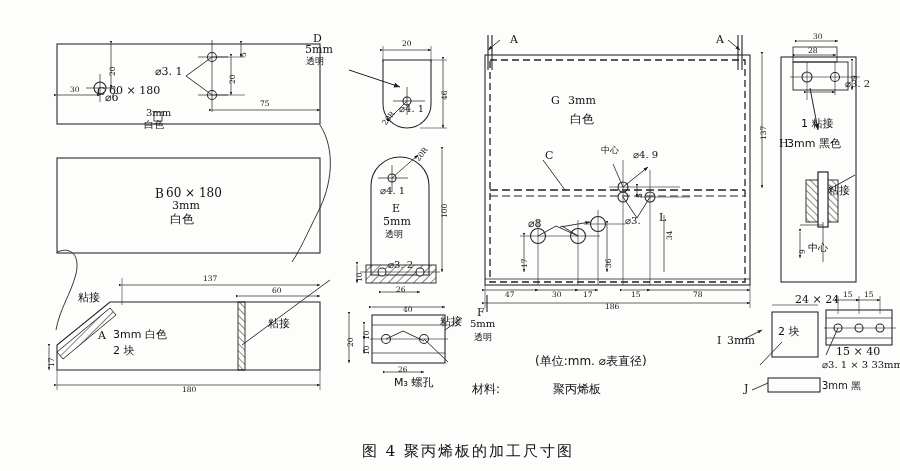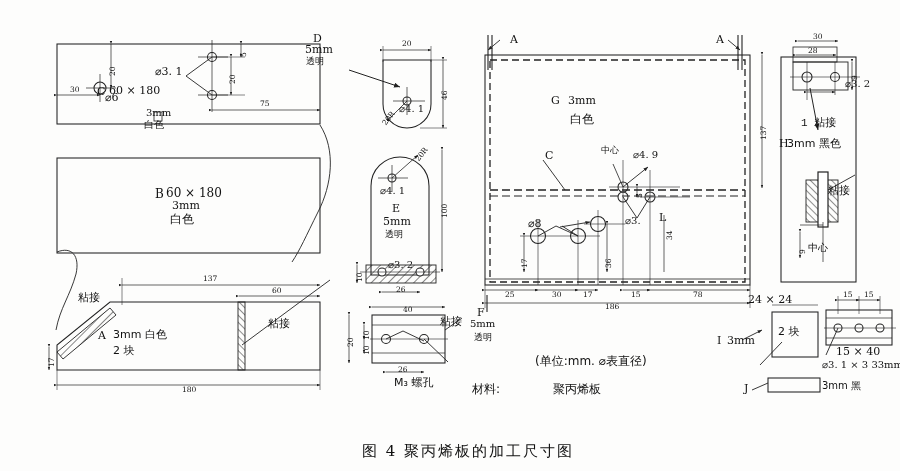--- a/index.html
+++ b/index.html
@@ -330,39 +330,39 @@
   <div class="lbl t9" style="left:601px;top:146px;">中心</div>
   <div class="lbl t10 serif" style="left:633px;top:150px;">⌀4. 9</div>
   <div class="lbl t10 serif" style="left:625px;top:216px;">⌀3.</div>
   <div class="lbl t11 serif" style="left:528px;top:218px;">⌀8</div>
   <div class="lbl t11 serif" style="left:659px;top:212px;">L</div>
   <div class="lbl dim rot90" style="left:666px;top:240px;">34</div>
   <div class="lbl dim rot90" style="left:760px;top:140px;">137</div>
   <div class="lbl dim rot90" style="left:521px;top:268px;">17</div>
   <div class="lbl dim rot90" style="left:605px;top:268px;">36</div>
   <div class="lbl dim rot90" style="left:636px;top:198px;">5</div>
-  <div class="lbl dim" style="left:505px;top:291px;">25</div>
+  <div class="lbl dim" style="left:505px;top:291px;">47</div>
   <div class="lbl dim" style="left:552px;top:291px;">30</div>
   <div class="lbl dim" style="left:583px;top:291px;">17</div>
   <div class="lbl dim" style="left:631px;top:291px;">15</div>
   <div class="lbl dim" style="left:693px;top:291px;">78</div>
   <div class="lbl dim" style="left:605px;top:303px;">186</div>
 
   <div class="lbl dim" style="left:813px;top:33px;">30</div>
   <div class="lbl dim" style="left:808px;top:47px;">28</div>
   <div class="lbl dim rot90" style="left:851px;top:80px;">9</div>
   <div class="lbl t10 serif" style="left:845px;top:79px;">⌀3. 2</div>
-  <div class="lbl t11" style="left:801px;top:118px;font-family:Liberation Mono, monospace;">1 粘接</div>
+  <div class="lbl t11" style="left:801px;top:118px;">1 粘接</div>
   <div class="lbl t11" style="left:787px;top:138px;">3mm 黑色</div>
   <div class="lbl t11 serif" style="left:779px;top:138px;">H</div>
   <div class="lbl t11" style="left:828px;top:185px;">粘接</div>
   <div class="lbl t10" style="left:808px;top:243px;">中心</div>
   <div class="lbl dim rot90" style="left:799px;top:254px;">9</div>
 
-  <div class="lbl t11 serif" style="left:748px;top:294px;">24 × 24</div>
+  <div class="lbl t11 serif" style="left:795px;top:294px;">24 × 24</div>
   <div class="lbl t11" style="left:778px;top:326px;">2 块</div>
   <div class="lbl t11 serif" style="left:717px;top:335px;">I</div>
   <div class="lbl t11 serif" style="left:727px;top:335px;">3mm</div>
   <div class="lbl dim" style="left:843px;top:291px;">15</div>
   <div class="lbl dim" style="left:864px;top:291px;">15</div>
   <div class="lbl t11 serif" style="left:836px;top:346px;">15 × 40</div>
   <div class="lbl t10 serif" style="left:822px;top:360px;">⌀3. 1 × 3 33mm</div>
 
   <div class="lbl t11 serif" style="left:744px;top:383px;">J</div>
   <div class="lbl t10" style="left:822px;top:381px;">3mm 黑</div>

